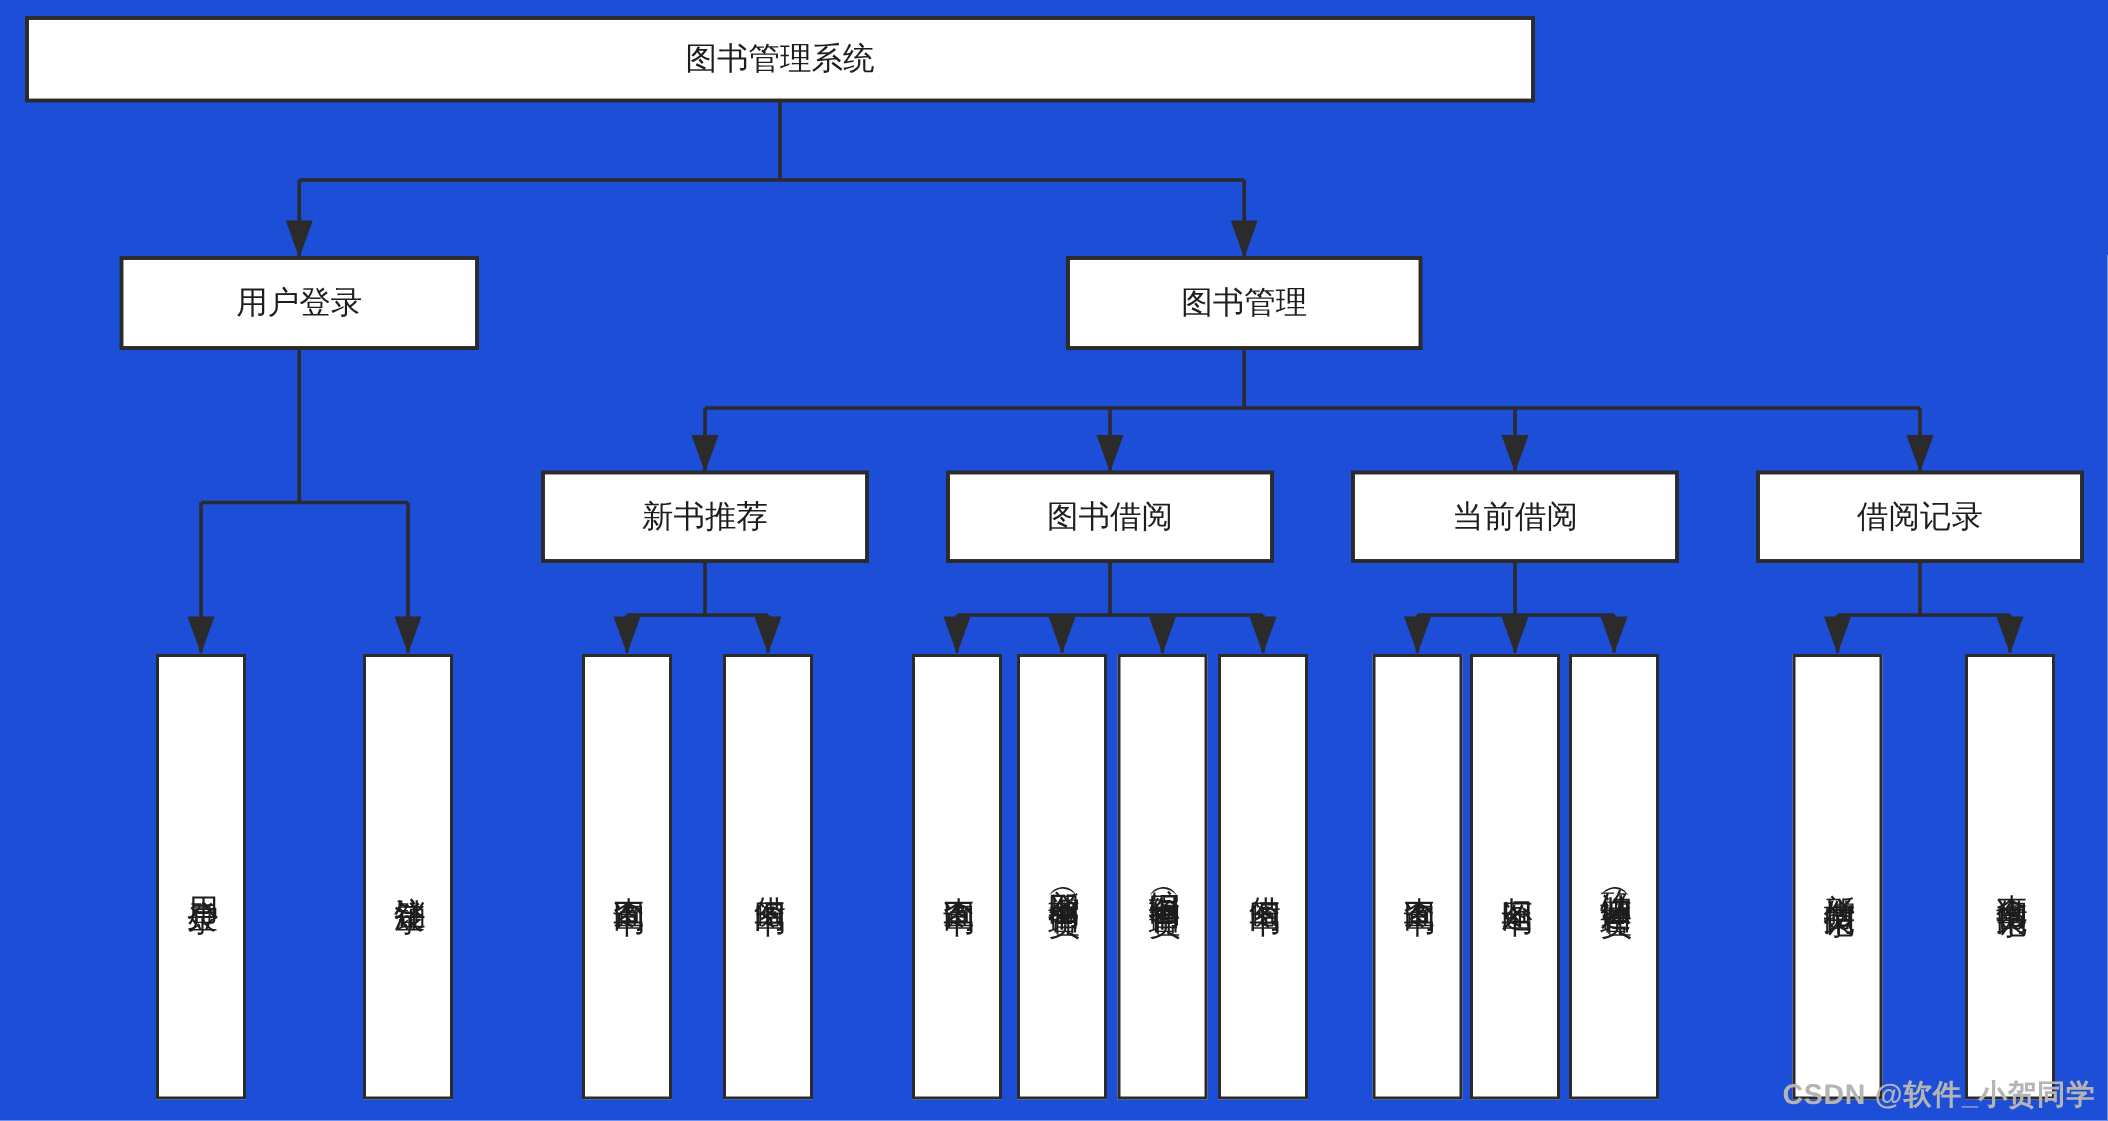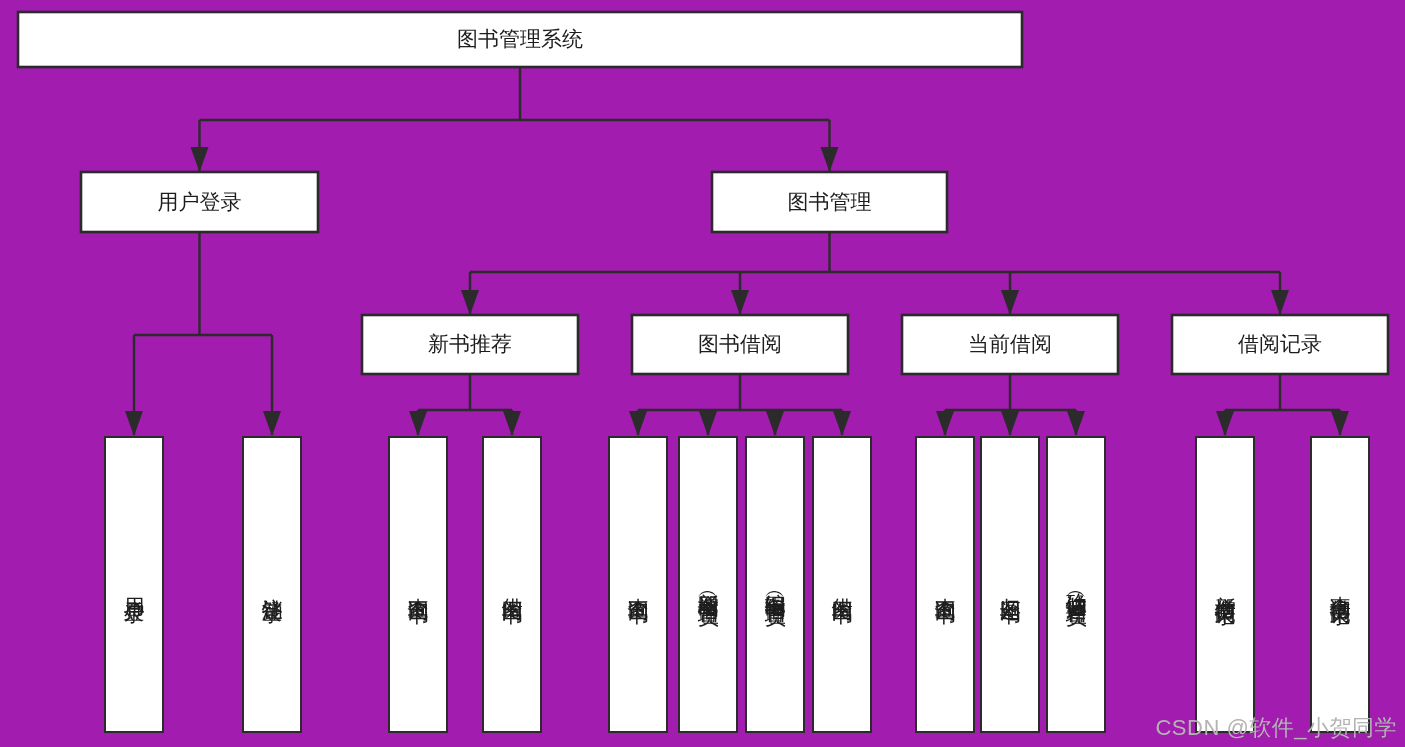--- a/index.html
+++ b/index.html
@@ -11,21 +11,21 @@
     width: 1405px;
     height: 747px;
     font-family: "Liberation Sans", "DejaVu Sans", sans-serif;
     overflow: hidden;
     position: relative;
   }
   #diagram-root {
     position: relative;
     width: 1405px;
     height: 747px;
-    background: #a21caf;
+    background: #1d4ed8;
   }
   svg.diagram-canvas {
     position: absolute;
     left: 0;
     top: 0;
     width: 1405px;
     height: 747px;
     display: block;
   }
   .node-rect {
@@ -71,25 +71,26 @@
     box-sizing: border-box;
     background: #ffffff;
     border: 2.6px solid #2b2b2b;
     overflow: hidden;
   }
   .watermark {
     position: absolute;
     right: 8px;
     bottom: 4px;
     font-family: "Liberation Sans", "DejaVu Sans", sans-serif;
-    font-size: 22px;
+    font-size: 19px;
     color: #b4b4b4;
     white-space: nowrap;
     user-select: none;
     letter-spacing: 0.5px;
+    font-weight: bold;
   }
 </style>
 </head>
 <body>
 
 <div id="diagram-root">
 
   <svg class="diagram-canvas" viewBox="0 0 1405 747">
     <g id="connectors-layer">
         <line x1="520" y1="67" x2="520" y2="120" class="connector-line"></line>

